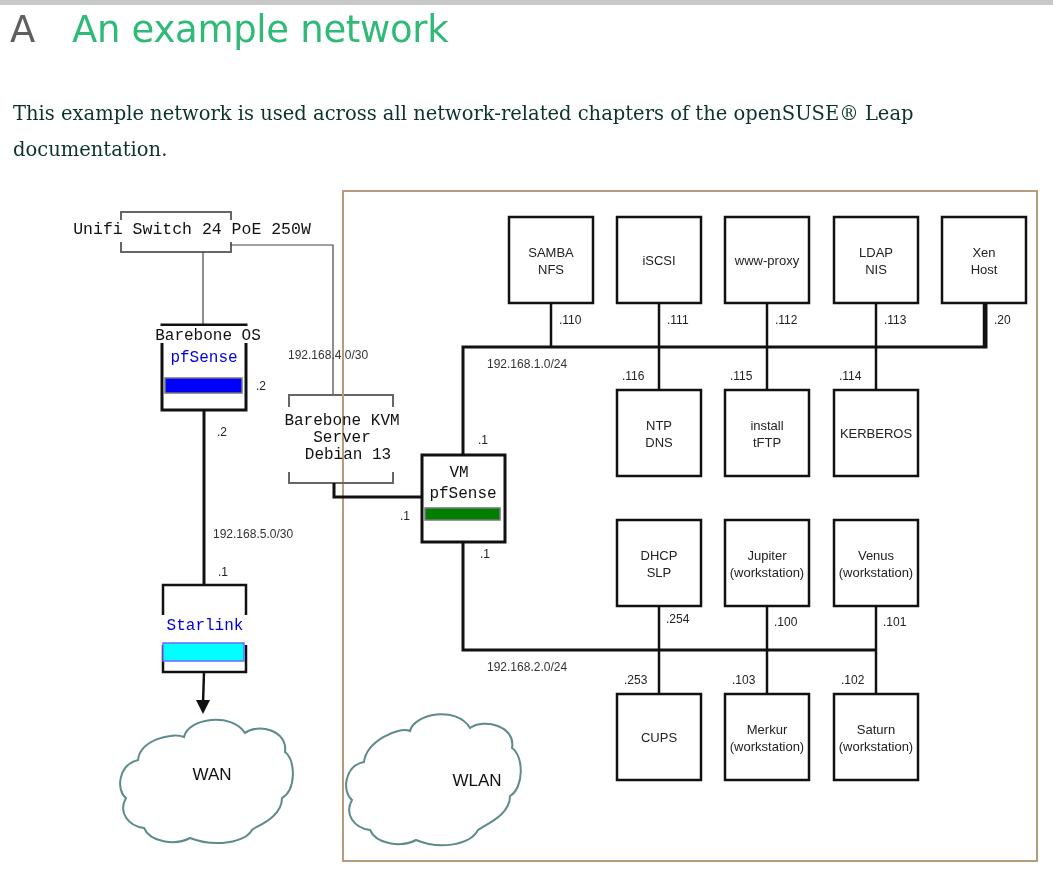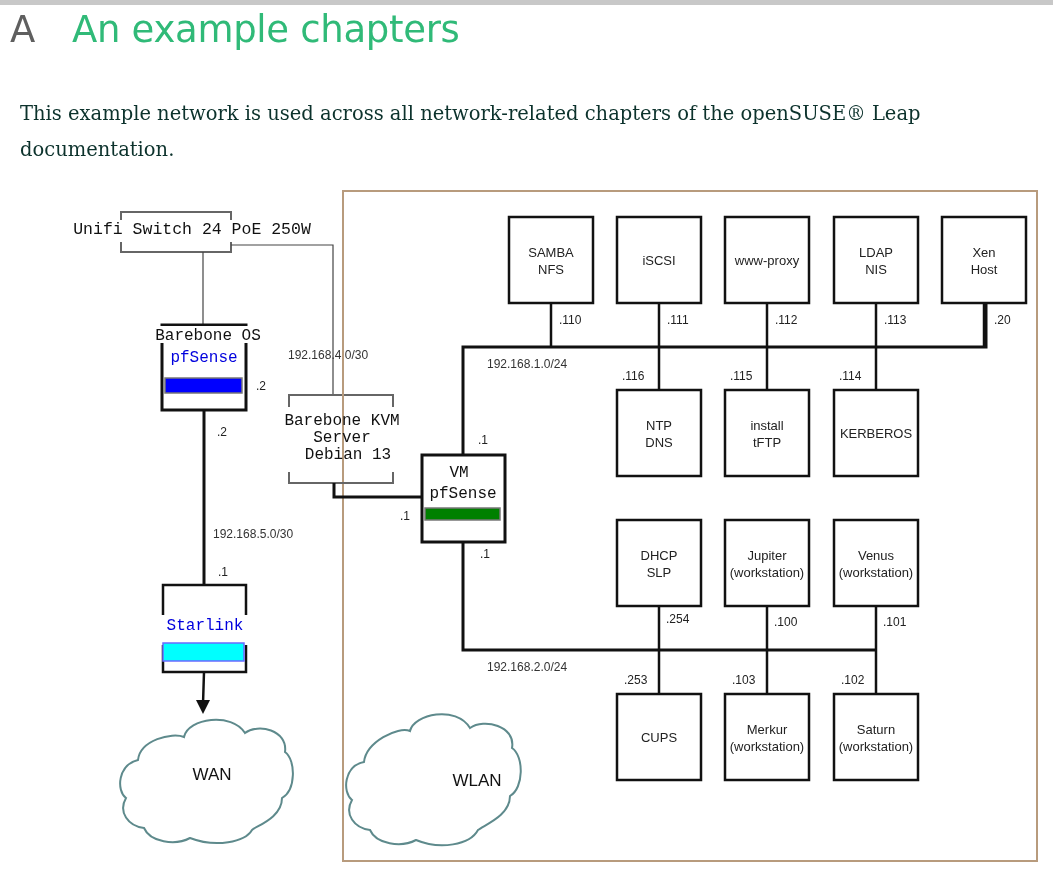--- a/index.html
+++ b/index.html
@@ -1,37 +1,37 @@
 <!DOCTYPE html>
 <html><head>
   <meta charset="utf-8">
   <style>
     html, body { margin: 0; padding: 0; background: #ffffff; }
     body { width: 1053px; height: 873px; position: relative; overflow: hidden; }
     .topbar { position: absolute; left: 0; top: 0; width: 1053px; height: 5px; background: #c8c8c8; }
     .heading { position: absolute; left: 10px; top: 4px; margin: 0; font-family: "DejaVu Sans", sans-serif; font-weight: normal; font-size: 37px; line-height: 52px; letter-spacing: -0.3px; white-space: nowrap; }
     .heading .letter { color: #5f5f5f; display: inline-block; width: 62px; }
     .heading .title { color: #30ba78; }
-    .para { position: absolute; left: 20px; top: 96px; width: 1010px; margin: 0; font-family: "DejaVu Serif", serif; font-size: 19.5px; line-height: 36px; color: #0c322c; }
+    .para { position: absolute; left: 13px; top: 96px; width: 1010px; margin: 0; font-family: "DejaVu Serif", serif; font-size: 19.5px; line-height: 36px; color: #0c322c; }
     svg.diagram { position: absolute; left: 0; top: 0; }
     .mono { font-family: "Liberation Mono", monospace; }
     .sans { font-family: "Liberation Sans", sans-serif; }
     .box { fill: #ffffff; stroke: #111111; stroke-width: 3; }
     .link { stroke: #111111; stroke-width: 3; fill: none; }
     .thin { stroke: #444444; stroke-width: 1.2; fill: none; }
     .bracket { stroke: #666666; stroke-width: 2; fill: none; }
     .tan { stroke: #b89b7d; stroke-width: 2; fill: none; }
     .cloud { fill: #ffffff; stroke: #5e8a8c; stroke-width: 2; }
   </style>
 </head>
 <body>
 
 <div class="topbar"></div>
 
-<h1 class="heading"><span class="letter">A</span><span class="title">An example chapters</span></h1>
+<h1 class="heading"><span class="letter">A</span><span class="title">An example network</span></h1>
 
 <p class="para">This example network is used across all network-related chapters of the openSUSE® Leap documentation.</p>
 
 <svg class="diagram" width="1053" height="873" viewBox="0 0 1053 873" xmlns="http://www.w3.org/2000/svg">
 
   <rect x="343" y="191" width="694" height="670" fill="none" stroke="#b89b7d" stroke-width="2"></rect>
 
   <g>
     <path class="bracket" d="M121,220 L121,212 L231,212 L231,220"></path>
     <path class="bracket" d="M121,242 L121,252 L231,252 L231,242"></path>

